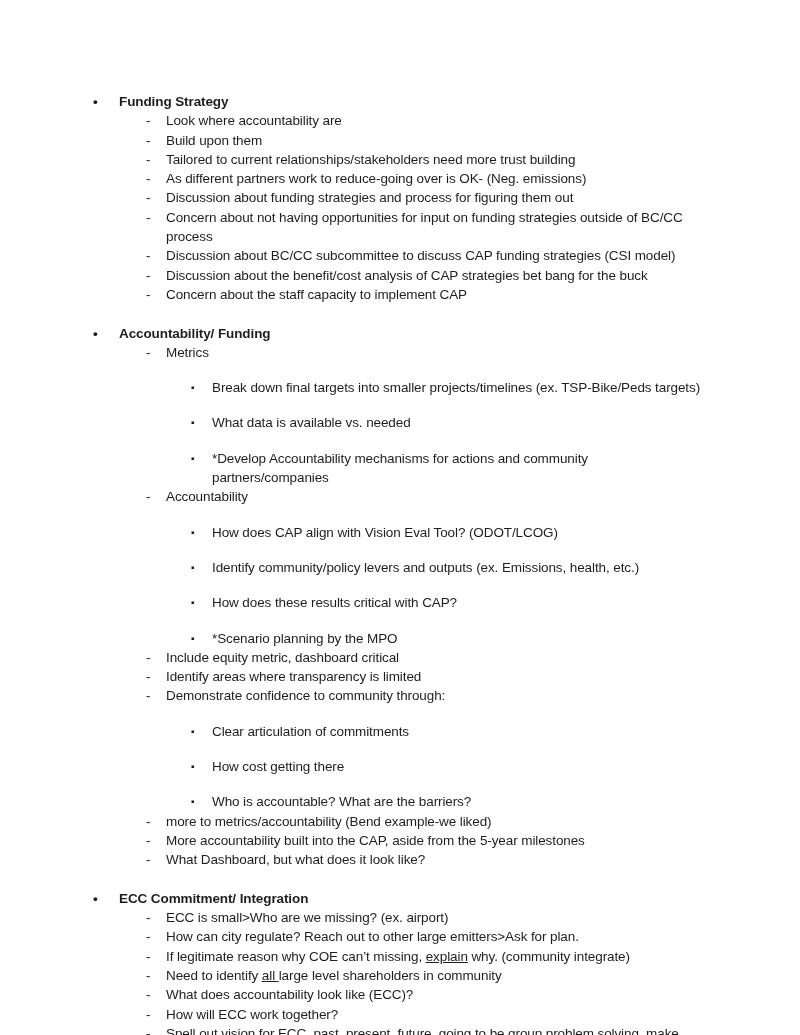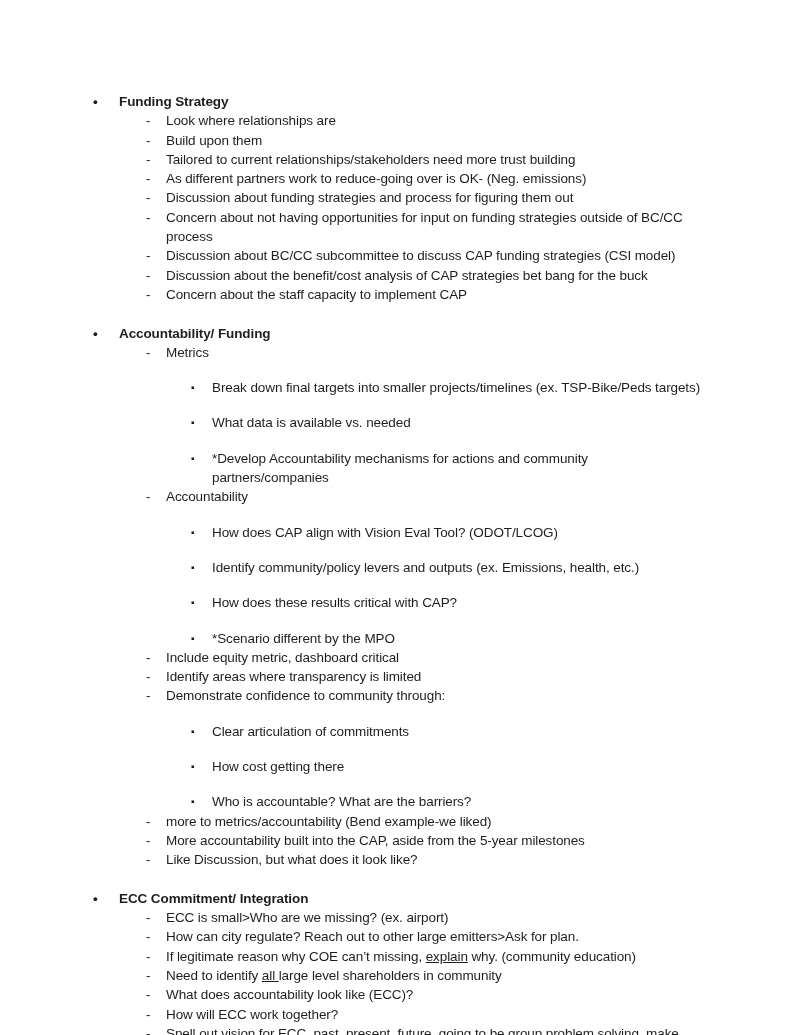--- a/index.html
+++ b/index.html
@@ -49,21 +49,21 @@
 
 <div class="page">
   <div class="content">
       <div class="section">
         <div class="row heading-row">
           <span class="marker">•</span>
           <span class="text">Funding Strategy</span>
         </div>
         <div class="row l1">
           <span class="marker">-</span>
-          <span class="text">Look where relationships are</span>
+          <span class="text">Look where accountability are</span>
         </div>
         <div class="row l1">
           <span class="marker">-</span>
           <span class="text">Build upon them</span>
         </div>
         <div class="row l1">
           <span class="marker">-</span>
           <span class="text">Tailored to current relationships/stakeholders need more trust building</span>
         </div>
         <div class="row l1">
@@ -123,21 +123,21 @@
         <div class="row l2">
           <span class="marker">▪</span>
           <span class="text">Identify community/policy levers and outputs (ex. Emissions, health, etc.)</span>
         </div>
         <div class="row l2">
           <span class="marker">▪</span>
           <span class="text">How does these results critical with CAP?</span>
         </div>
         <div class="row l2">
           <span class="marker">▪</span>
-          <span class="text">*Scenario different by the MPO</span>
+          <span class="text">*Scenario planning by the MPO</span>
         </div>
         <div class="row l1">
           <span class="marker">-</span>
           <span class="text">Include equity metric, dashboard critical</span>
         </div>
         <div class="row l1">
           <span class="marker">-</span>
           <span class="text">Identify areas where transparency is limited</span>
         </div>
         <div class="row l1">
@@ -159,39 +159,39 @@
         <div class="row l1">
           <span class="marker">-</span>
           <span class="text">more to metrics/accountability (Bend example-we liked)</span>
         </div>
         <div class="row l1">
           <span class="marker">-</span>
           <span class="text">More accountability built into the CAP, aside from the 5-year milestones</span>
         </div>
         <div class="row l1">
           <span class="marker">-</span>
-          <span class="text">Like Discussion, but what does it look like?</span>
+          <span class="text">What Dashboard, but what does it look like?</span>
         </div>
       </div>
       <div class="section">
         <div class="row heading-row">
           <span class="marker">•</span>
           <span class="text">ECC Commitment/ Integration</span>
         </div>
         <div class="row l1">
           <span class="marker">-</span>
           <span class="text">ECC is small&gt;Who are we missing? (ex. airport)</span>
         </div>
         <div class="row l1">
           <span class="marker">-</span>
           <span class="text">How can city regulate? Reach out to other large emitters&gt;Ask for plan.</span>
         </div>
         <div class="row l1">
           <span class="marker">-</span>
-          <span class="text"><span>If legitimate reason why COE can’t missing, </span><span class="u">explain</span><span> why. (community education)</span></span>
+          <span class="text"><span>If legitimate reason why COE can’t missing, </span><span class="u">explain</span><span> why. (community integrate)</span></span>
         </div>
         <div class="row l1">
           <span class="marker">-</span>
           <span class="text"><span>Need to identify </span><span class="u">all </span><span>large level shareholders in community</span></span>
         </div>
         <div class="row l1">
           <span class="marker">-</span>
           <span class="text">What does accountability look like (ECC)?</span>
         </div>
         <div class="row l1">

